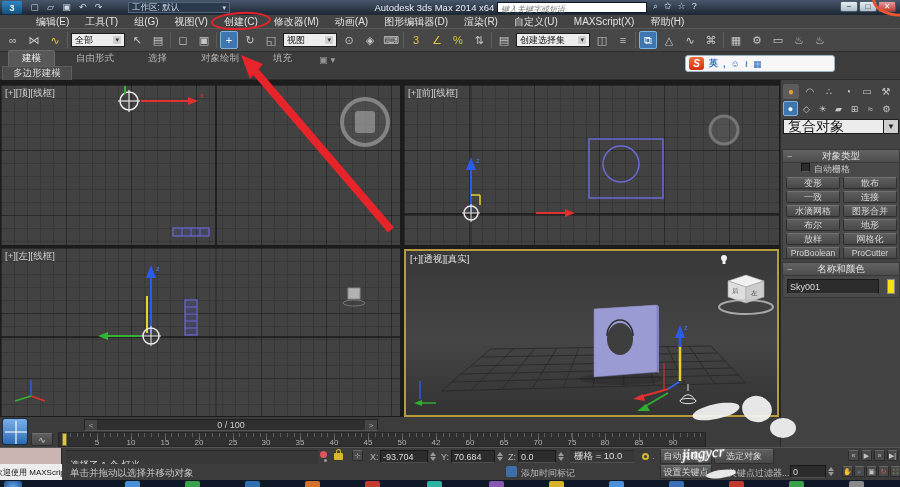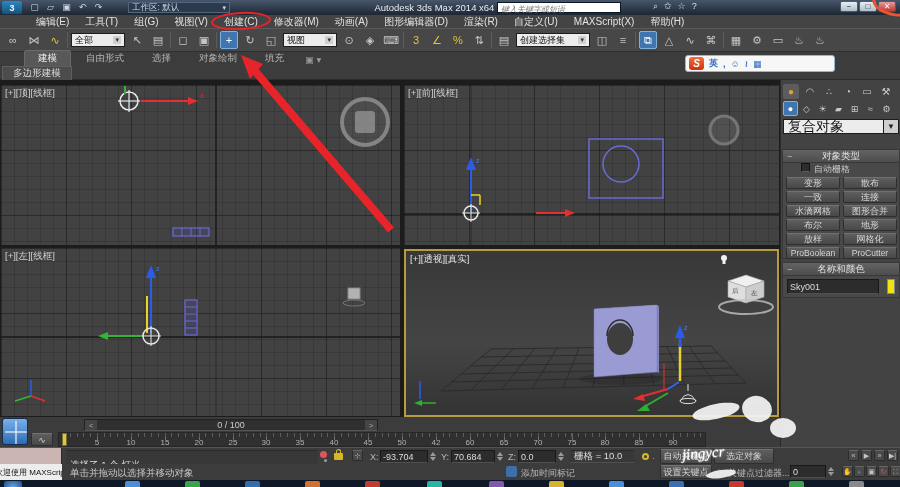--- a/index.html
+++ b/index.html
@@ -13,21 +13,21 @@
   background:linear-gradient(#47566b,#1d2733);color:#dfe6ee}
 .logo{position:absolute;left:2px;top:1px;width:20px;height:13px;border-radius:2px;
   background:linear-gradient(#2e86c6,#14527e);color:#fff;font-weight:bold;font-size:9px;
   display:flex;align-items:center;justify-content:center}
 .qat{position:absolute;left:28px;top:1px;display:flex;gap:3px}
 .qat span{width:13px;height:12px;font-size:9px;color:#cfd8e2;display:flex;align-items:center;justify-content:center}
 .wsdd{position:absolute;left:128px;top:2px;width:102px;height:11px;background:#2b3a4d;
   border:1px solid #51667d;color:#cfd8e2;font-size:8.5px;display:flex;align-items:center;padding:0 3px}
 .wsdd i{margin-left:auto;font-style:normal;font-size:7px}
 .wtitle{position:absolute;left:280px;top:2px;width:340px;text-align:center;font-size:9.5px;color:#e9eef4;white-space:nowrap}
-.search{position:absolute;left:497px;top:2px;width:124px;height:11px;background:#fff;border:1px solid #0e1620}
+.search{position:absolute;left:497px;top:2px;width:150px;height:11px;background:#fff;border:1px solid #0e1620}
 .search input{width:100%;height:100%;border:0;font-size:8px;font-style:italic;color:#777;background:transparent;padding:0 3px;outline:none}
 .sico{position:absolute;top:1px;display:flex;gap:6px;color:#d8e0ea;font-size:9px}
 .winbtns{position:absolute;right:4px;top:1px;display:flex;gap:1px}
 .winbtns span{width:18px;height:11px;background:linear-gradient(#e8eef4,#aebecb);color:#223;font-size:8px;
   display:flex;align-items:center;justify-content:center;border:1px solid #4d5b68;border-radius:2px}
 .winbtns .close{background:linear-gradient(#e89aa0,#c0392b);color:#fff}
 
 .menubar{position:absolute;left:0;top:15px;width:900px;height:13px;background:#444;
   display:flex;align-items:center;padding-left:28px}
 .menubar .mi{padding:0 8px;font-size:10px;color:#e3e3e3;white-space:nowrap;position:relative}
@@ -37,21 +37,21 @@
 .toolbar{position:absolute;left:0;top:28px;width:900px;height:24px;background:#474747;
   border-top:1px solid #5a5a5a;border-bottom:1px solid #2f2f2f;display:flex;align-items:center;padding-left:4px;gap:3px}
 .tic{width:18px;height:18px;display:flex;align-items:center;justify-content:center;color:#c6c6c6;font-size:11px;border-radius:2px}
 .tic.on{background:#3f76b0;border:1px solid #7fb2dd;color:#fff}
 .tic.yel{color:#e0c23a}
 .tsep{width:1px;height:16px;background:#2d2d2d;border-right:1px solid #5c5c5c}
 .ldd{height:14px;background:#ececec;border:1px solid #1d1d1d;color:#111;font-size:9px;
   display:flex;align-items:center;padding:0 3px;gap:4px}
 .ldd i{margin-left:auto;font-style:normal;font-size:7px;color:#333;background:#cfcfcf;padding:0 2px}
 
-.ribtabs{position:absolute;left:0;top:52px;width:876px;height:14px;background:#3c3c3c;display:flex;align-items:flex-end;padding-left:24px;gap:2px}
+.ribtabs{position:absolute;left:0;top:52px;width:876px;height:14px;background:#3c3c3c;display:flex;align-items:flex-end;padding-left:8px;gap:8px}
 .rtab{padding:1px 13px;font-size:9.5px;color:#b5b5b5}
 .rtab.on{background:#585858;color:#f0f0f0;border-radius:3px 3px 0 0;border:1px solid #6a6a6a;border-bottom:0}
 .ribpanel{position:absolute;left:0;top:66px;width:900px;height:14px;background:#3c3c3c;border-bottom:1px solid #2c2c2c}
 .ptab{position:absolute;left:2px;top:0;width:70px;height:14px;background:#4c4c4c;border:1px solid #5e5e5e;border-bottom:0;
   color:#ddd;font-size:9.5px;display:flex;align-items:center;justify-content:center}
 .ime{position:absolute;left:685px;top:55px;width:150px;height:17px;background:#f7f7f7;border:1px solid #9db4c8;
   border-radius:3px;display:flex;align-items:center;gap:5px;padding:0 3px;z-index:5}
 .ime .s{width:15px;height:13px;background:linear-gradient(#f0703a,#d03010);border-radius:3px;color:#fff;
   font-weight:bold;font-style:italic;font-size:10px;display:flex;align-items:center;justify-content:center}
 .ime .g{color:#2f6fbe;font-size:9px;font-weight:bold}

